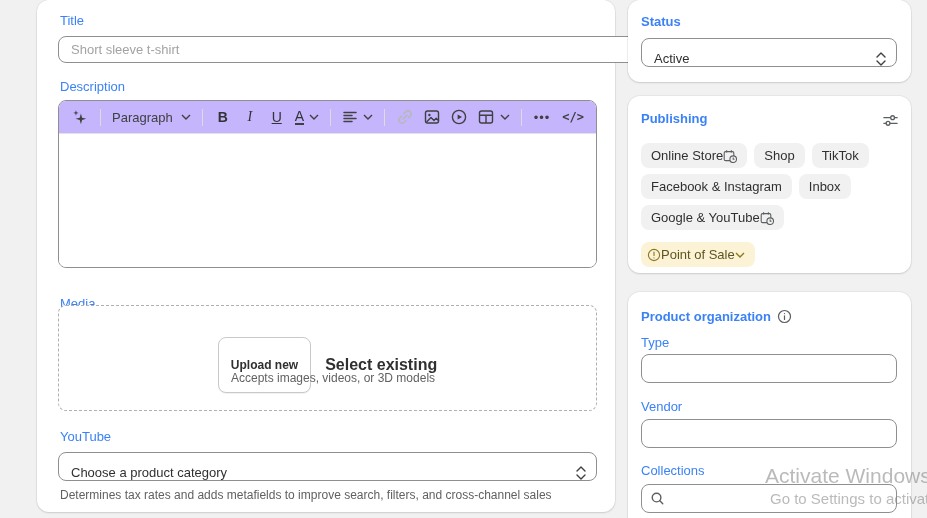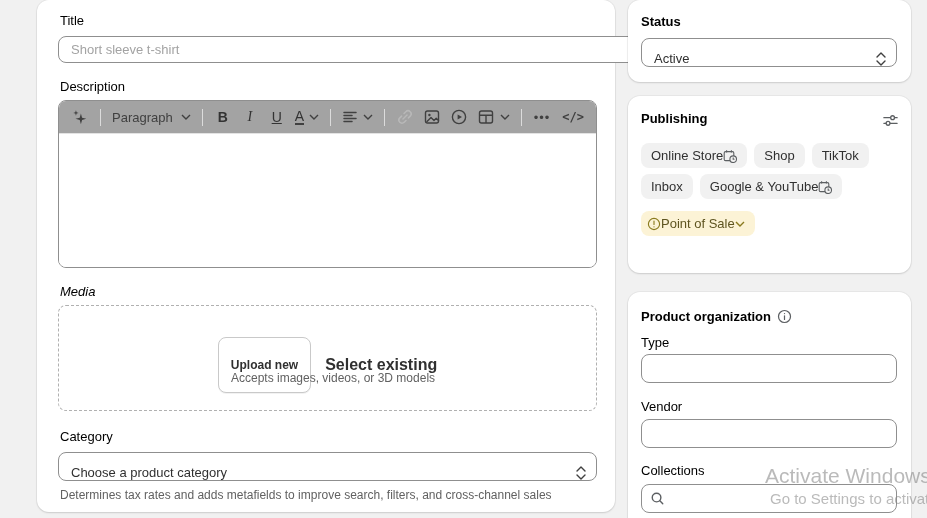--- a/index.html
+++ b/index.html
@@ -2,32 +2,32 @@
 <html><head>
 <meta charset="utf-8">
 <style>
   * { margin:0; padding:0; box-sizing:border-box; }
   html,body { width:927px; height:518px; }
   body { font-family:"Liberation Sans", sans-serif; font-size:13px; color:#303030; }
   .stage { position:relative; width:927px; height:518px; background:#f1f1f1; overflow:hidden; }
   .card { position:absolute; background:#fff; border-radius:12px;
           box-shadow:0 1px 2px rgba(0,0,0,.12), 0 0 0 1px rgba(0,0,0,.04); }
   .abs { position:absolute; }
-  .label { font-size:13px; color:#000000; line-height:15px;text-align:center; }
+  .label { font-size:13px; color:#3b82f6; line-height:15px;text-align:center; }
   .label-strong { font-weight:bold; }
   .hint { font-size:12px; color:#616161; }
   input.text-input { height:27px; border:1px solid #8f8f8f; border-radius:8px;
           font-size:13px; padding:0 12px; color:#303030; background:#fff; outline:none;
           font-family:"Liberation Sans", sans-serif; width:100%; }
   input.text-input::placeholder { color:#a3a3a3; }
   .select-box { border:1px solid #8f8f8f; border-radius:8px; background:#fff;
           display:flex; align-items:center; justify-content:space-between;
           padding:12px 10px 0 12px; font-size:13px; color:#303030; cursor:pointer; }
   .editor { border:1px solid #8f8f8f; border-radius:8px; overflow:hidden; background:#fff; }
-  .toolbar { height:33px; background:#a3a3a3; border-bottom:1px solid #e3e3e3;
+  .toolbar { height:33px; background:#c4b5fd; border-bottom:1px solid #e3e3e3;
           display:flex; align-items:center; padding:0 12px; gap:9px; }
   .tb-btn { display:flex; align-items:center; justify-content:center; gap:4px;
           height:22px; min-width:18px; color:#404040; cursor:pointer; background:none; border:none;
           font-family:"Liberation Sans", sans-serif; }
   .tb-divider { width:1px; height:17px; background:#dcdcdc; margin:0 2px; }
   .tb-letter { font-size:14px; color:#333; line-height:14px; }
   .editor-content { height:134px; background:#fff; }
   .dropzone { position:absolute; border:1px dashed #b0b0b0; border-radius:8px; background:#fff; }
   .btn-secondary { background:#fff; border:1px solid #c9c9c9; border-radius:8px;
           box-shadow:0 1px 0 rgba(0,0,0,.05); font-size:12px; font-weight:bold;
@@ -162,31 +162,31 @@
         <button class="tb-btn">
           <span style="font-size:13px; letter-spacing:1px; color:#404040;">•••</span>
         </button>
         <button class="tb-btn" style="margin-left:auto;">
           <span style="font-size:12px; font-weight:bold; font-family:'DejaVu Sans Mono',monospace; color:#404040;">&lt;/&gt;</span>
         </button>
       </div>
       <div class="editor-content"></div>
     </div>
 
-    <div class="abs label" style="left:23px; top:284px;font-style:italic;">Media</div>
+    <div class="abs label" style="left:23px; top:296px;">Media</div>
 
     <div class="dropzone" style="left:21px; top:305px; width:539px; height:106px;">
       <div class="abs" style="left:0; right:0; top:31px; display:flex; justify-content:center; align-items:center; gap:14px;">
         <button class="btn-secondary">Upload new</button>
         <button class="btn-plain">Select existing</button>
       </div>
       <div class="abs hint" style="left:11px; right:0; top:65px; text-align:center;">Accepts images, videos, or 3D models</div>
     </div>
 
-    <div class="abs label" style="left:23px; top:429px;">Category</div>
+    <div class="abs label" style="left:23px; top:429px;">YouTube</div>
 
     <div class="abs select-box" style="left:21px; top:452px; width:539px; height:29px;">
       <span>Choose a product category</span>
       <span>
         <svg width="10" height="14" viewBox="0 0 10 14" fill="none" stroke="#404040" stroke-width="1.4" stroke-linecap="round" stroke-linejoin="round">
           <polyline points="1,5 5,1 9,5"></polyline>
             <polyline points="1,9 5,13 9,9"></polyline>
         </svg>
       </span>
     </div>
@@ -231,20 +231,23 @@
             <circle cx="10.2" cy="10.2" r="3.3" fill="#f1f1f1"></circle>
             <path d="M10.2 8.6v1.7h1.3"></path>
           </svg>
         </span>
       </button>
       <button class="chip">
         <span>Shop</span>
       </button>
       <button class="chip">
         <span>TikTok</span>
+      </button>
+      <button class="chip">
+        <span>Facebook &amp; Instagram</span>
       </button>
       <button class="chip">
         <span>Inbox</span>
       </button>
       <button class="chip">
         <span>Google &amp; YouTube</span>
         <span>
           <svg width="14" height="14" viewBox="0 0 14 14" fill="none" stroke="#5c5f62" stroke-width="1.1">
             <rect x="1.2" y="2.6" width="9.6" height="9" rx="1.4"></rect>
             <line x1="3.6" y1="1.2" x2="3.6" y2="3.6"></line>

